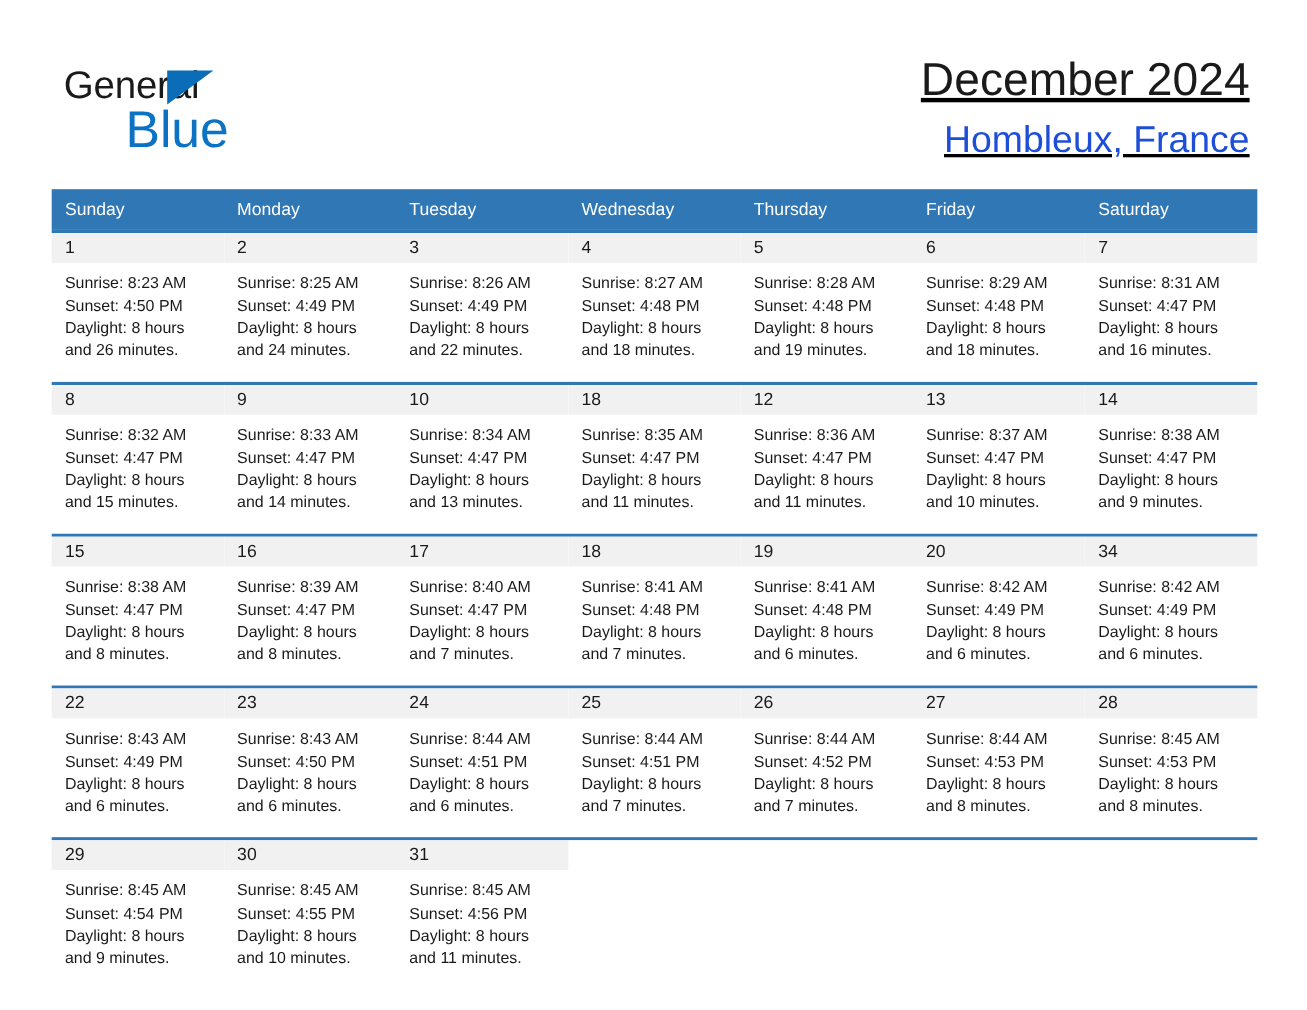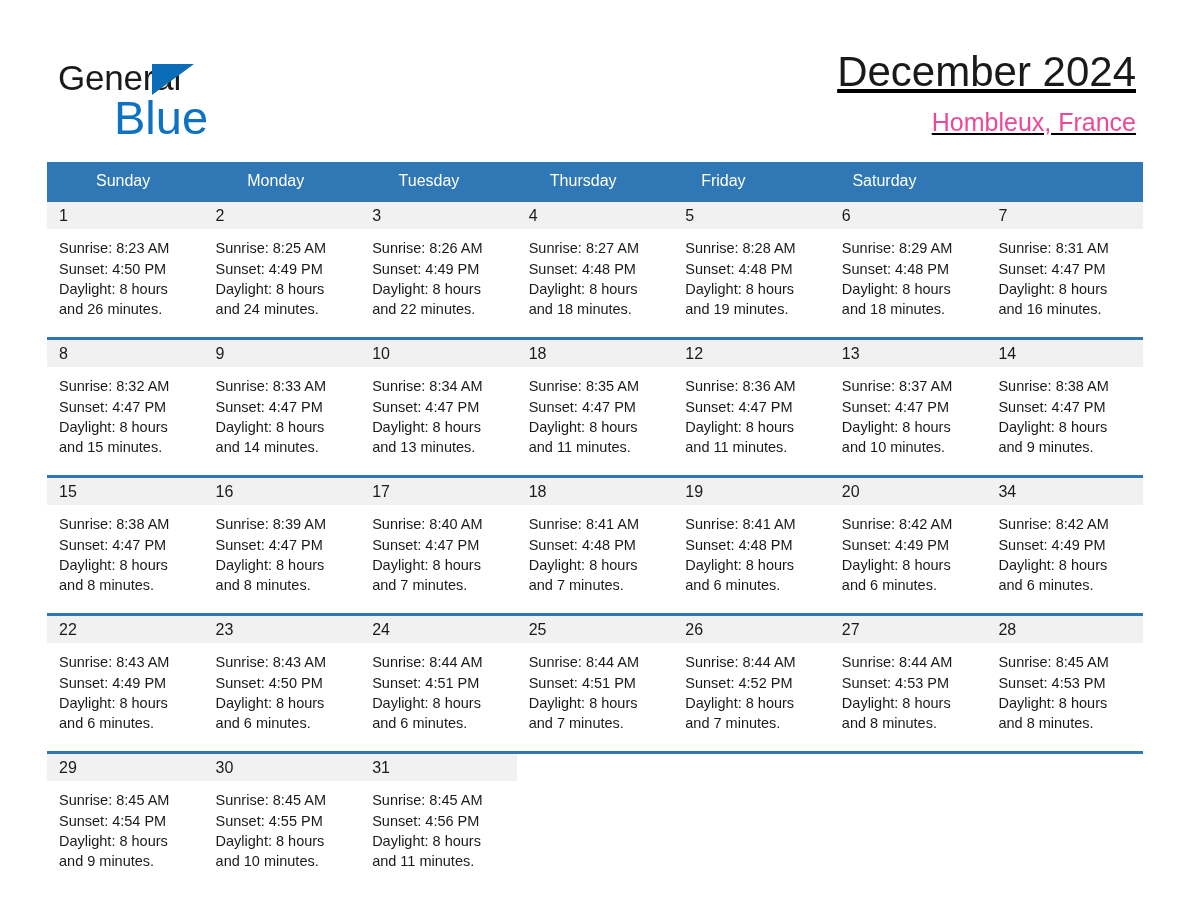--- a/index.html
+++ b/index.html
@@ -65,36 +65,35 @@
     text-decoration: underline;
   }
   .month-title {
     font-size: 42px;
     color: #1a1a1a;
     line-height: 1.05;
     font-weight: 400;
     white-space: nowrap;
   }
   .location {
-    font-size: 25px;
-    color: #ec4899;
+    font-size: 34px;
+    color: #1d4ed8;
     margin-top: 14px;
     font-weight: 400;
     white-space: nowrap;
   }
 
   
   .calendar {
     margin: 25px 45px 0 47px;
   }
   .weekday-row {
     display: grid;
     grid-template-columns: repeat(7, 1fr);
     background: #2f77b5;
-    padding-left: 37px;
   }
   .weekday {
     color: #ffffff;
     font-size: 16px;
     padding: 9px 0 9px 12px;
     line-height: 1.2;
   }
 
   .week-row {
     display: grid;
@@ -143,20 +142,21 @@
       <div class="month-title">December 2024</div>
       <div class="location">Hombleux, France</div>
     </div>
   </div>
 
   <div class="calendar">
     <div class="weekday-row">
       <div class="weekday">Sunday</div>
       <div class="weekday">Monday</div>
       <div class="weekday">Tuesday</div>
+      <div class="weekday">Wednesday</div>
       <div class="weekday">Thursday</div>
       <div class="weekday">Friday</div>
       <div class="weekday">Saturday</div>
     </div>
 
     <div class="week-row">
       <div class="day-cell">
           <div class="day-num-band">1</div>
           <div class="day-info">
             <div>Sunrise: 8:23 AM</div>

